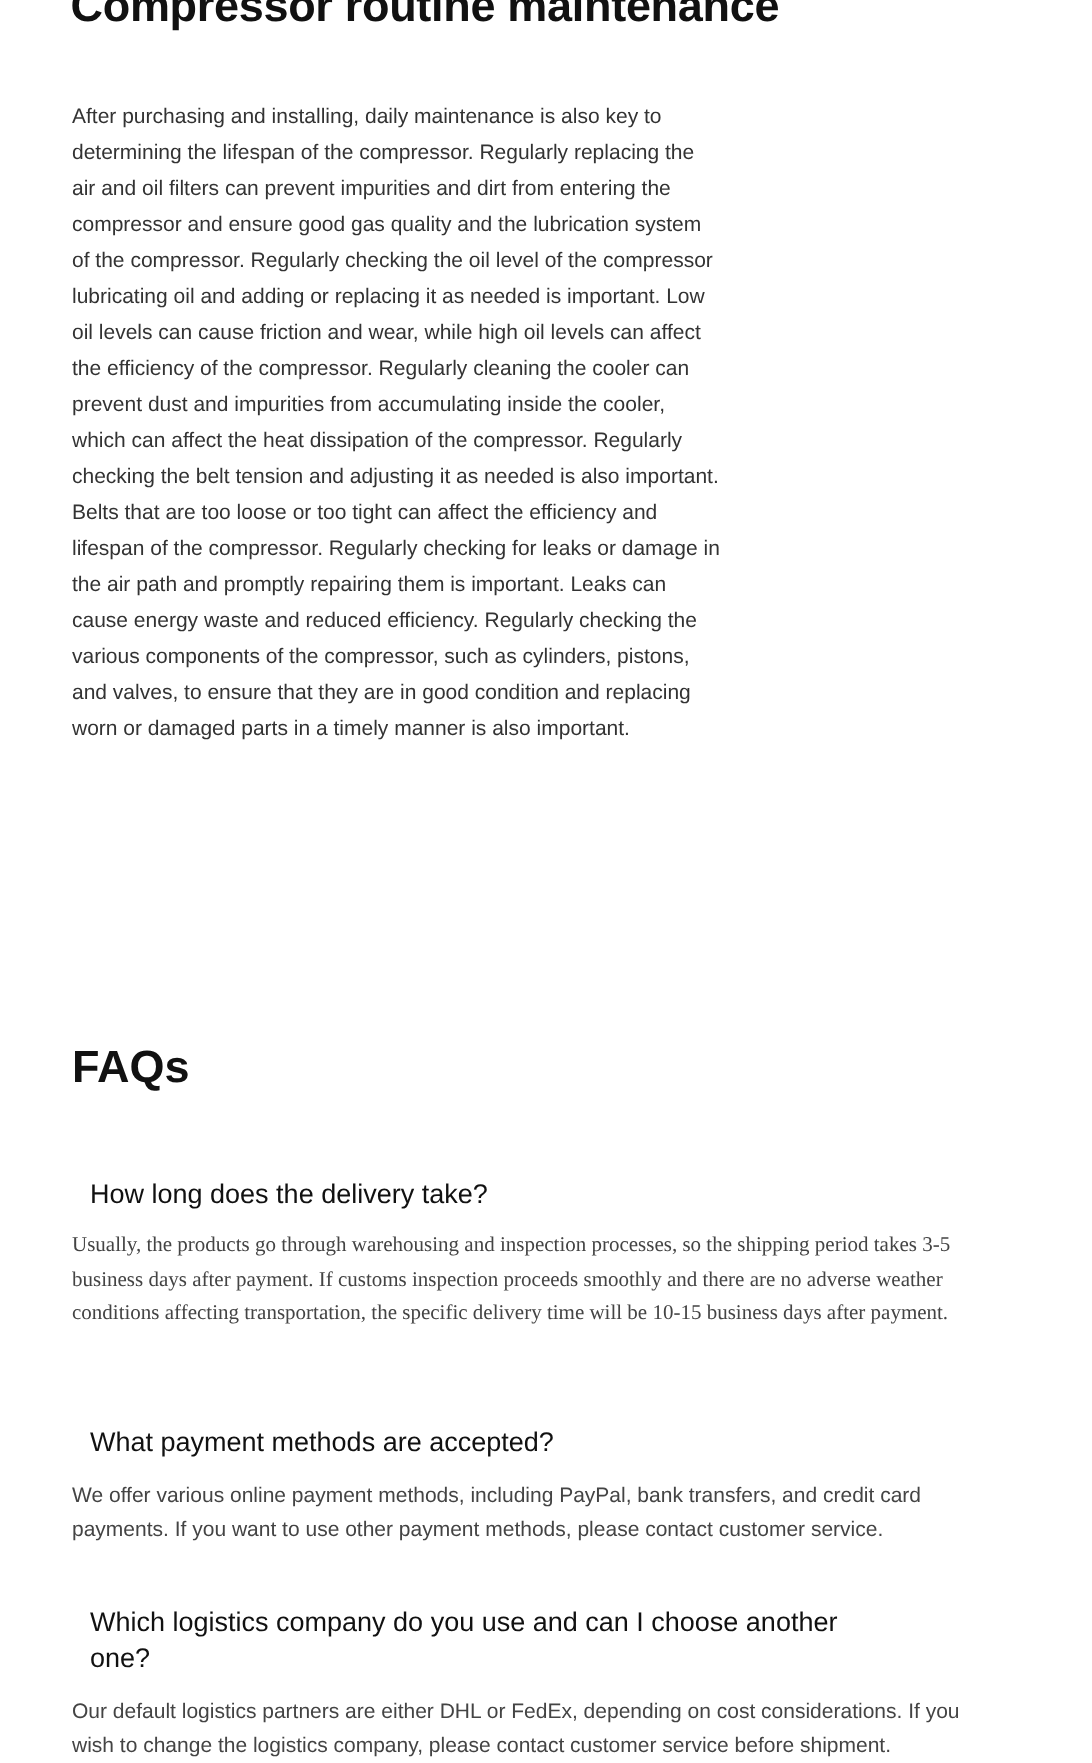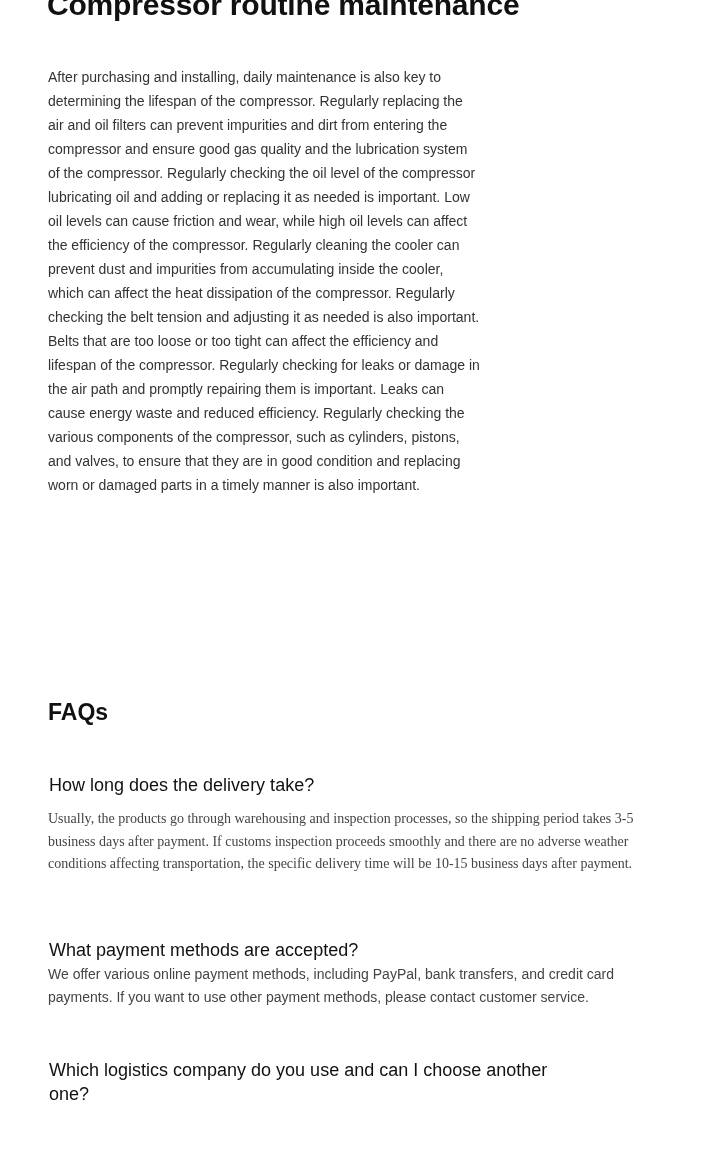--- a/index.html
+++ b/index.html
@@ -4,23 +4,23 @@
 <style>
   html, body { margin: 0; padding: 0; background: #ffffff; }
   body { width: 728px; height: 1175px; overflow: hidden; position: relative;
          font-family: "Liberation Sans", sans-serif; }
   .page { position: absolute; left: 0; top: 0; width: 728px; }
   .main-title { position: absolute; left: 47px; top: -13px; margin: 0;
     font-size: 30px; font-weight: bold; color: #111111; line-height: 36px; letter-spacing: -0.2px; }
   .intro { position: absolute; left: 48px; top: 65px; width: 432px; margin: 0;
     font-size: 14px; line-height: 24px; color: #333333; }
   .faq-title { position: absolute; left: 48px; top: 694px; margin: 0;
-    font-size: 23px; font-weight: bold; color: #111111; line-height: 36px; }
+    font-size: 30px; font-weight: bold; color: #111111; line-height: 36px; }
   .faq { position: absolute; left: 48px; width: 600px; }
-  .faq h3 { margin: 1px; font-size: 18px; font-weight: normal; color: #111111; line-height: 24px; width: 510px; }
+  .faq h3 { margin: 12px; font-size: 18px; font-weight: normal; color: #111111; line-height: 24px; width: 510px; }
   .faq p { margin: 0; font-size: 14px; line-height: 22.5px; color: #444444; width: 596px; }
   #faq0 { top: 772px; } #faq0 p { margin-top: 11px; font-family: Liberation Serif, serif; }
   #faq1 { top: 937px; } #faq1 p { }
   #faq2 { top: 1057px; } #faq2 p { margin-top: 7px; }
 </style>
 </head>
 <body>
 
 <div class="page">
   <h2 class="main-title">Compressor routine maintenance</h2>
@@ -31,14 +31,15 @@
   <div class="faq" id="faq0">
     <h3>How long does the delivery take?</h3>
     <p>Usually, the products go through warehousing and inspection processes, so the shipping period takes 3-5 business days after payment. If customs inspection proceeds smoothly and there are no adverse weather conditions affecting transportation, the specific delivery time will be 10-15 business days after payment.</p>
   </div>
   <div class="faq" id="faq1">
     <h3>What payment methods are accepted?</h3>
     <p>We offer various online payment methods, including PayPal, bank transfers, and credit card payments. If you want to use other payment methods, please contact customer service.</p>
   </div>
   <div class="faq" id="faq2">
     <h3>Which logistics company do you use and can I choose another one?</h3>
+    <p>Our default logistics partners are either DHL or FedEx, depending on cost considerations. If you wish to change the logistics company, please contact customer service before shipment.</p>
   </div>
 </div>
 
 </body></html>

